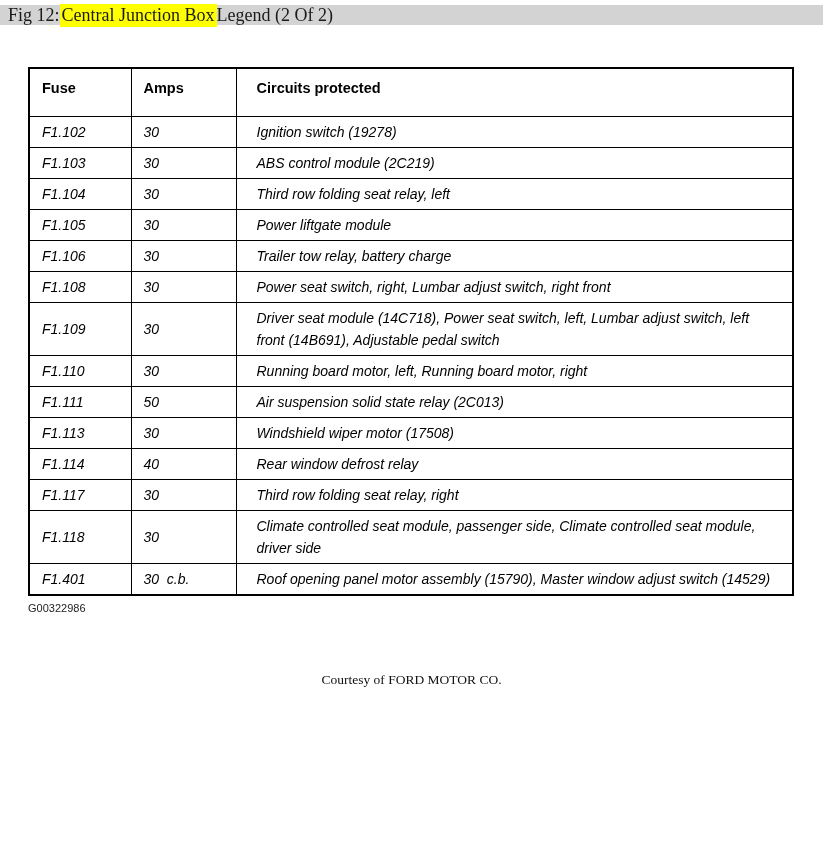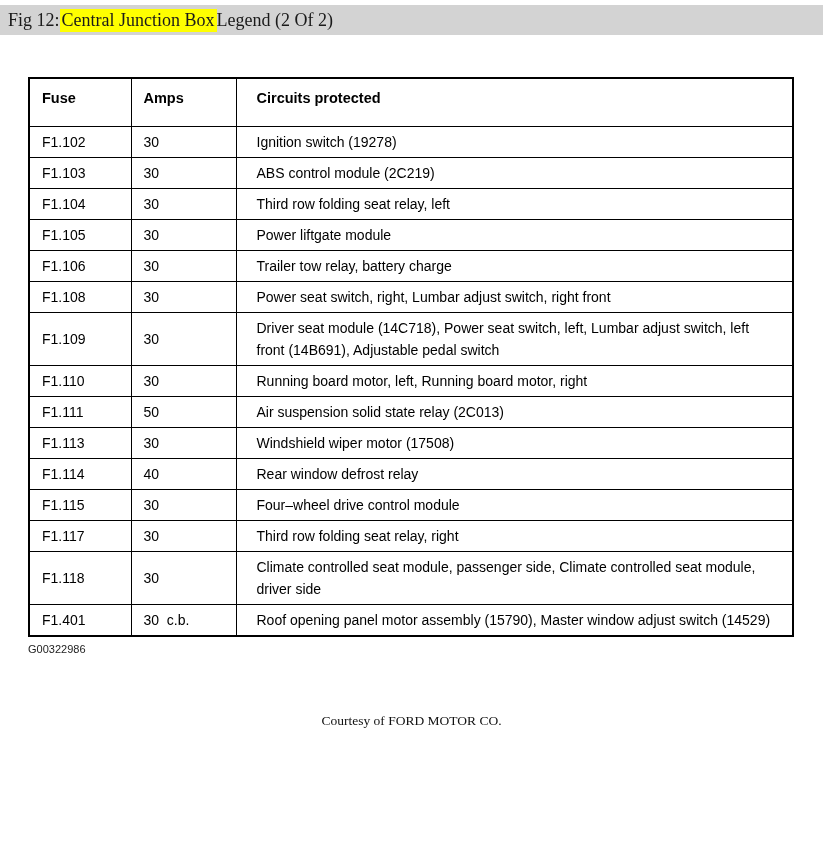--- a/index.html
+++ b/index.html
@@ -10,21 +10,21 @@
   html,body{
     margin:0;padding:0;
     width:823px;height:841px;
     background:#ffffff;
     font-family:"Liberation Sans",sans-serif;
     color:#000;
     overflow:hidden;
   }
   .titlebar{
     margin-top:5px;
-    height:30px;
+    height:20px;
     background:var(--titlebar-bg);
     display:flex;
     align-items:center;
     padding-left:8px;
     font-family:"Liberation Serif",serif;
     font-size:18px;
     color:#1a1a1a;
     box-sizing:border-box;
   }
   .hl{
@@ -51,20 +51,21 @@
     font-weight:bold;
     vertical-align:top;
     height:48px;
     padding:8px 10px 0 12px;
     font-size:14.5px;
     margin-top:20px;
   }
   td{
     vertical-align:middle;
     padding:4px 14px 4px 12px;
+    font-style:italic;
   }
   th:nth-child(3),td:nth-child(3){
     padding-left:20px;
     padding-right:20px;
   }
   .docid{
     margin:6px 0 0 28px;
     font-size:11px;
     color:#222;
   }
@@ -148,25 +149,20 @@
         <td>F1.113</td>
         <td>30</td>
         <td>Windshield wiper motor (17508)</td>
       </tr>
       <tr>
         <td>F1.114</td>
         <td>40</td>
         <td>Rear window defrost relay</td>
       </tr>
       <tr>
-        <td>F1.115</td>
-        <td>30</td>
-        <td>Four–wheel drive control module</td>
-      </tr>
-      <tr>
         <td>F1.117</td>
         <td>30</td>
         <td>Third row folding seat relay, right</td>
       </tr>
       <tr>
         <td>F1.118</td>
         <td>30</td>
         <td>Climate controlled seat module, passenger side, Climate controlled seat module, driver side</td>
       </tr>
       <tr>

